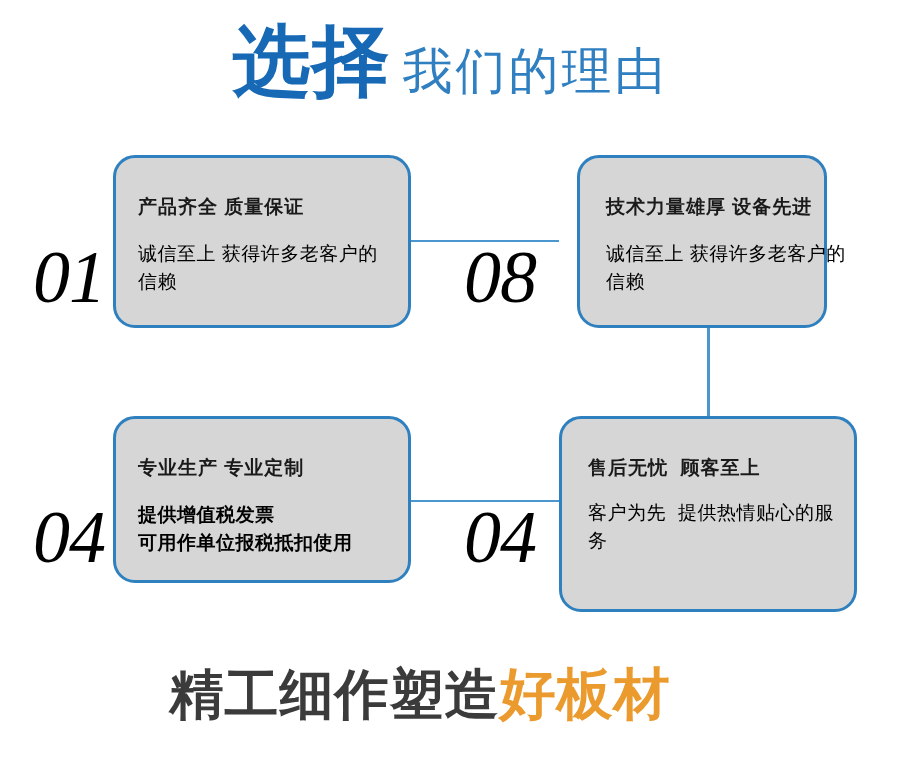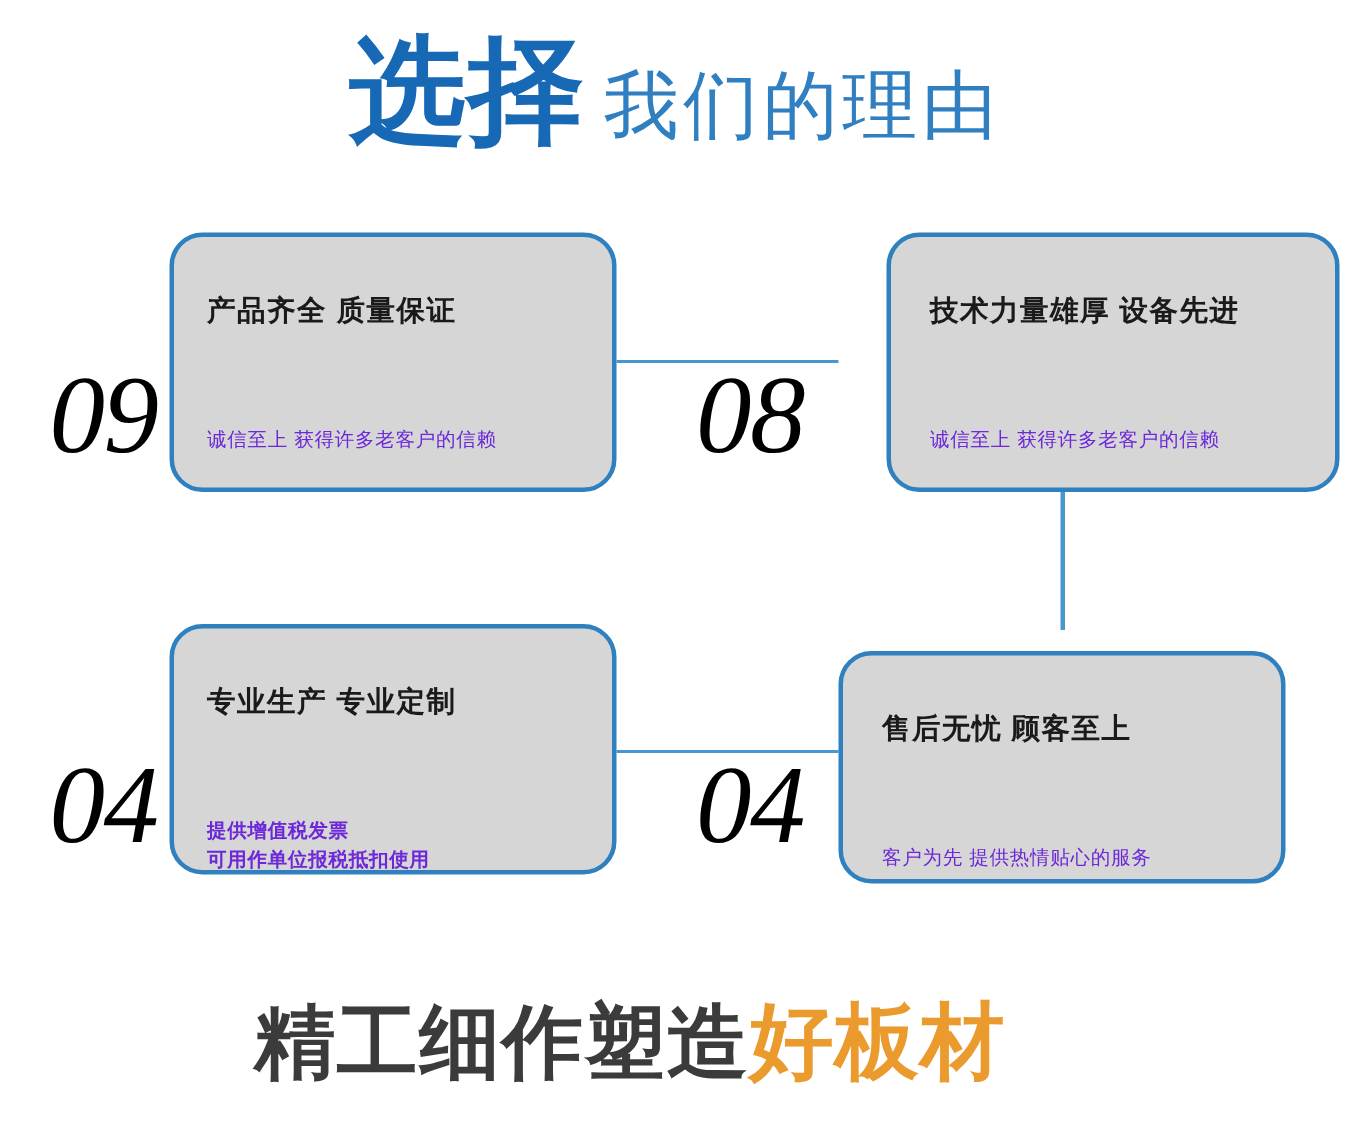--- a/index.html
+++ b/index.html
@@ -63,25 +63,24 @@
     font-weight: bold;
     color: #1a1a1a;
     letter-spacing: 1px;
     white-space: nowrap;
   }
   .card-body {
     position: absolute;
     left: 22px;
     top: 82px;
     width: 250px;
-    font-size: 13px;
+    font-size: 19px;
     line-height: 1.45;
-    color: #6d28d9;
+    color: #000000;
     letter-spacing: 0.5px;
-    margin-top: 44px;
   }
   .card-2 .card-title, .card-2 .card-body,
   .card-3 .card-title, .card-3 .card-body {
     left: 26px;
   }
 
   
   .num {
     position: absolute;
     font-family: "Liberation Serif", "DejaVu Serif", serif;
@@ -132,45 +131,45 @@
   <div class="header">
     <span class="header-strong">选择</span><span class="header-light">我们的理由</span>
   </div>
 
   <div class="conn conn-h" style="left:411px; top:240px; width:148px;"></div>
 
   <div class="conn conn-v" style="left:707px; top:328px; width:3px; height:92px;"></div>
 
   <div class="conn conn-h" style="left:411px; top:500px; width:148px;"></div>
 
-  <div class="num" style="left:33px; top:240px;">09</div>
+  <div class="num" style="left:33px; top:240px;">01</div>
 
   <div class="card card-1" style="left:113px; top:155px; width:298px; height:173px;">
     <div class="card-title">产品齐全 质量保证</div>
     <div class="card-body">诚信至上 获得许多老客户的信赖</div>
   </div>
 
   <div class="num" style="left:464px; top:240px;">08</div>
 
-  <div class="card card-2" style="left:591px; top:155px; width:302px; height:173px;">
+  <div class="card card-2" style="left:577px; top:155px; width:250px; height:173px;">
     <div class="card-title">技术力量雄厚 设备先进</div>
     <div class="card-body">诚信至上 获得许多老客户的信赖</div>
   </div>
 
   <div class="num" style="left:33px; top:500px;font-style:italic;">04</div>
 
   <div class="card card-4" style="left:113px; top:416px; width:298px; height:167px;">
     <div class="card-title">专业生产 专业定制</div>
     <div class="card-body" style="white-space:pre-line;font-weight:bold;">提供增值税发票
 可用作单位报税抵扣使用</div>
   </div>
 
   <div class="num" style="left:464px; top:500px;">04</div>
 
-  <div class="card card-3" style="left:559px; top:434px; width:298px; height:155px;">
+  <div class="card card-3" style="left:559px; top:416px; width:298px; height:196px;font-family:Liberation Mono, monospace;">
     <div class="card-title">售后无忧 顾客至上</div>
     <div class="card-body">客户为先 提供热情贴心的服务</div>
   </div>
 
   <div class="footer">
     <span class="footer-dark">精工细作塑造</span><span class="footer-accent">好板材</span>
   </div>
 
 </div>
 

